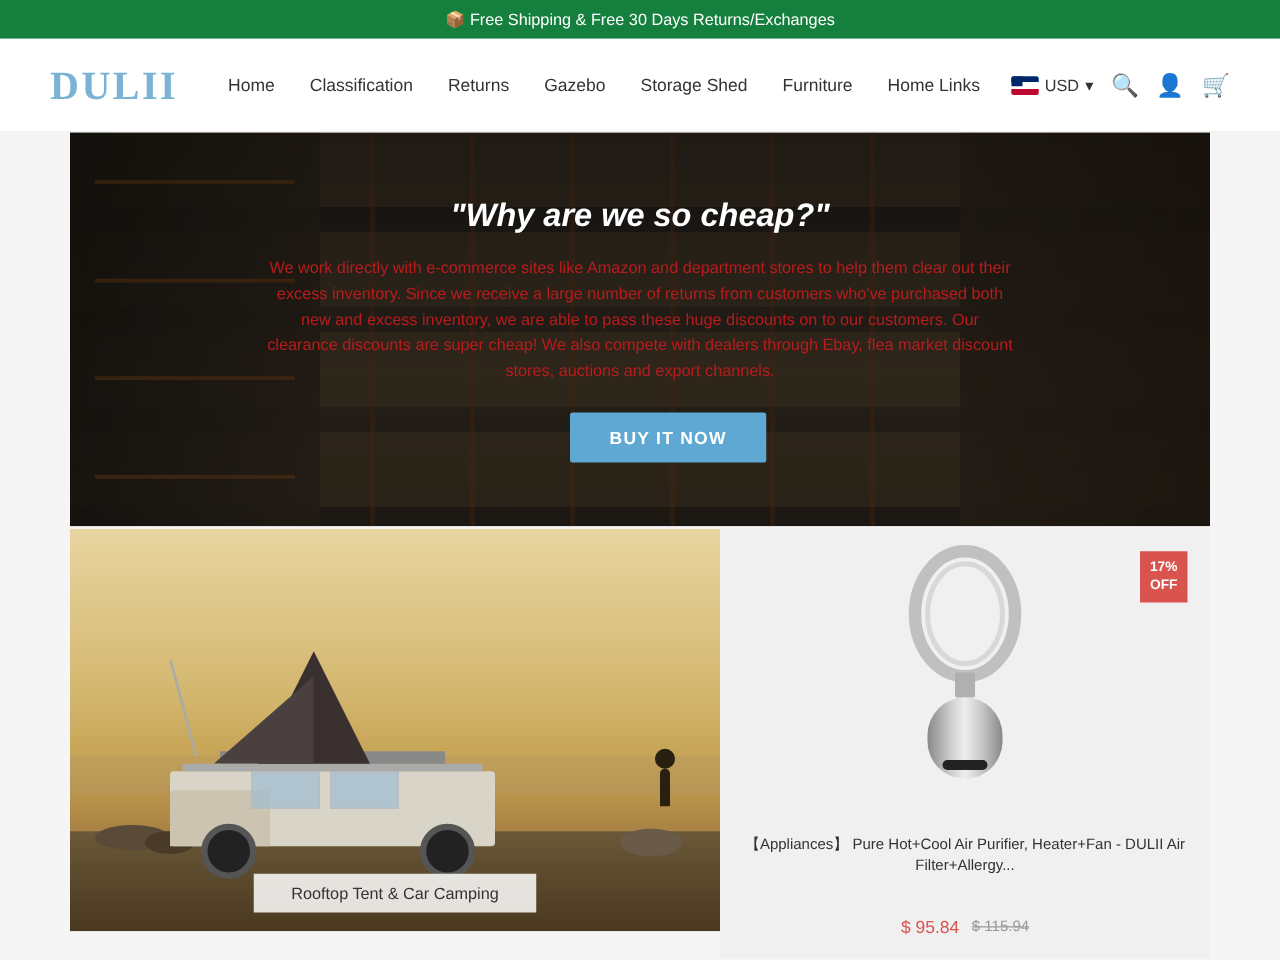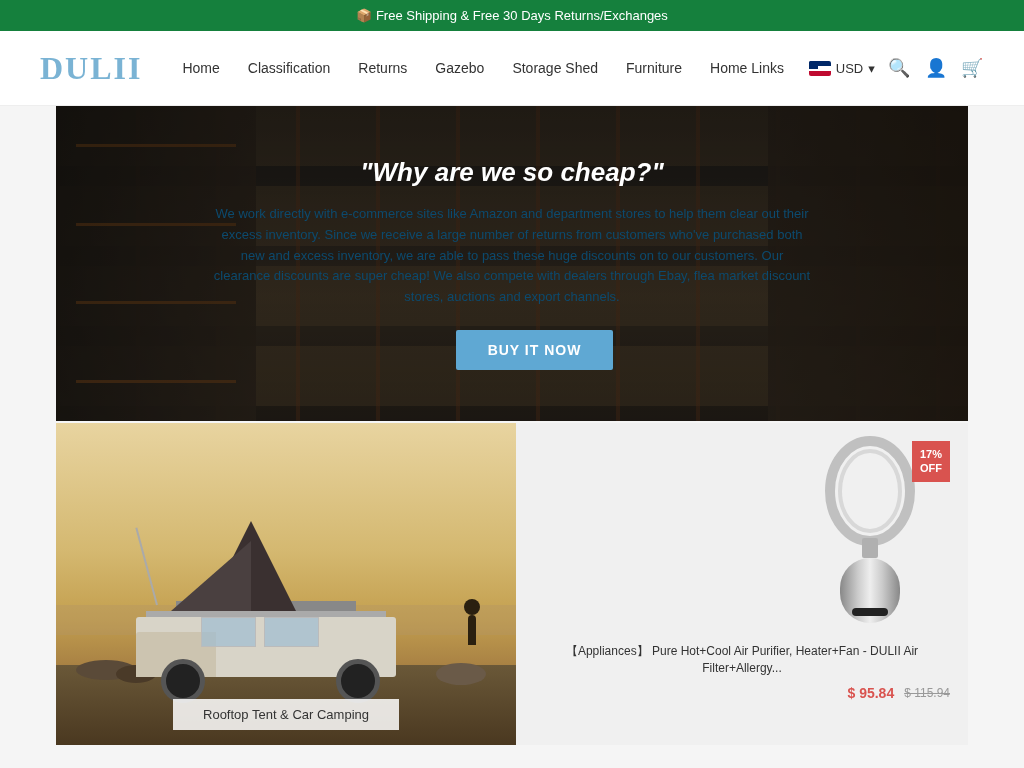--- a/index.html
+++ b/index.html
@@ -114,21 +114,21 @@
     }
     .hero-title {
       font-size: 26px;
       font-weight: bold;
       color: #fff;
       margin-bottom: 16px;
       font-style: italic;
     }
     .hero-desc {
       font-size: 13px;
-      color: #0c4a6e;
+      color: #b91c1c;
       max-width: 600px;
       line-height: 1.6;
       margin-bottom: 22px;
     }
     .hero-btn {
       background: #5fa8d3;
       color: #fff;
       border: none;
       padding: 12px 32px;
       font-size: 14px;
@@ -141,21 +141,21 @@
 
     
     .bottom-grid {
       display: flex;
       width: 912px;
       margin: 0 auto;
       gap: 0;
       margin-top: 2px;
     }
     .left-card {
-      width: 460px;
+      width: 520px;
       height: 322px;
       position: relative;
       overflow: hidden;
       flex-shrink: 0;
     }
     
     .tent-scene {
       position: absolute;
       inset: 0;
       overflow: hidden;
@@ -196,24 +196,25 @@
       padding: 8px 30px;
       font-size: 13px;
       color: #333;
     }
 
     .right-section {
       flex: 1;
       background: #f0f0f0;
       display: flex;
       flex-direction: column;
-      align-items: flex-end;
+      align-items: center;
       justify-content: flex-start;
       padding: 18px;
       position: relative;
+      gap: 24px;
     }
     .product-badge {
       position: absolute;
       top: 18px;
       right: 18px;
       background: #d9534f;
       color: #fff;
       font-size: 11px;
       font-weight: bold;
       text-align: center;
@@ -243,21 +244,21 @@
       margin-bottom: 8px;
     }
     .product-price-row {
       display: flex;
       align-items: center;
       gap: 10px;
     }
     .price-new {
       color: #d9534f;
       font-size: 14px;
-      font-weight: bold;
+      font-weight: normal;
     }
     .price-old {
       color: #999;
       font-size: 12px;
       text-decoration: line-through;
     }
   </style>
 </head>
 <body>
 

